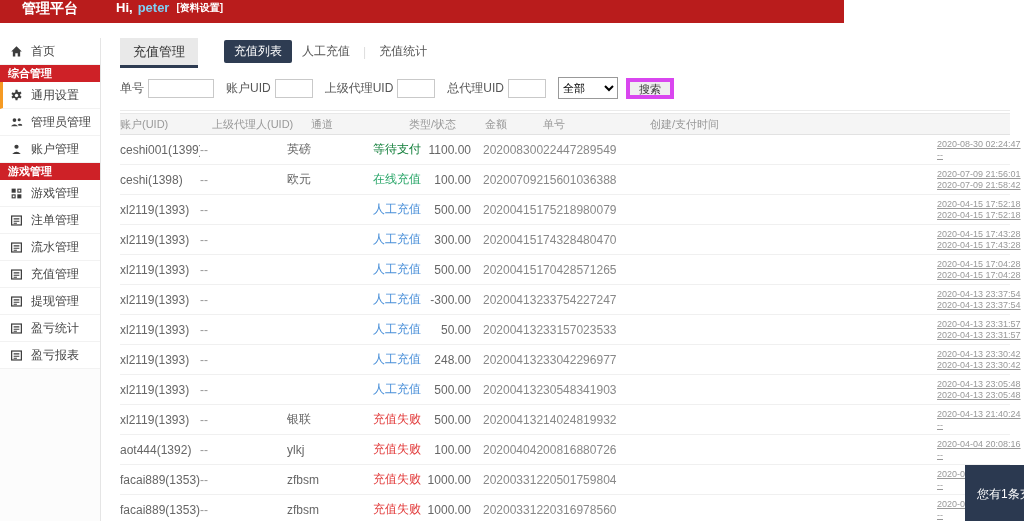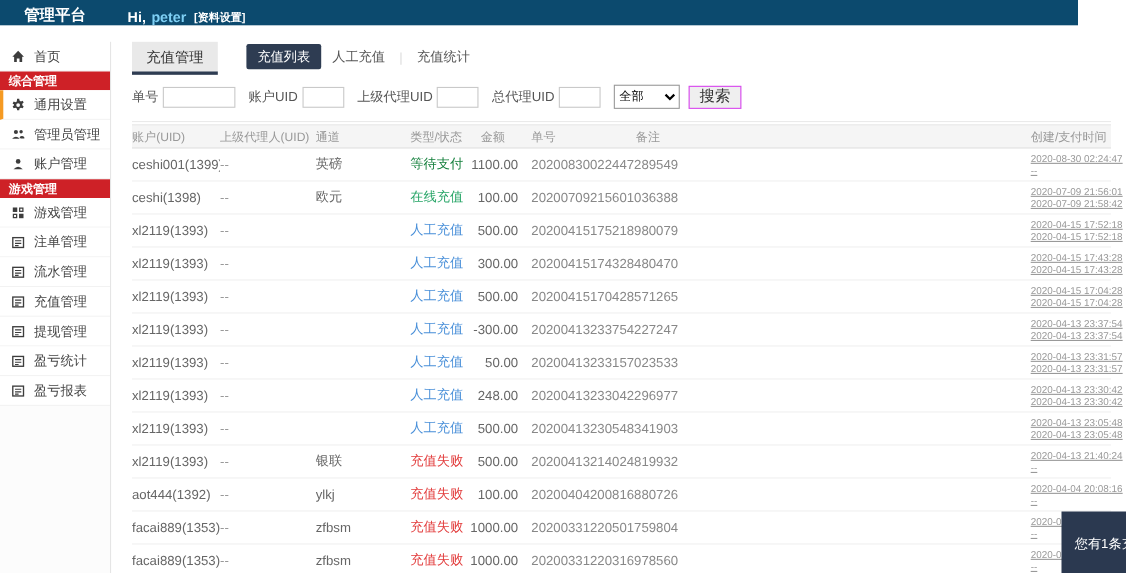--- a/index.html
+++ b/index.html
@@ -1,20 +1,20 @@
 <!DOCTYPE html>
 <html><head>
 <meta charset="utf-8">
 <style>
   html,body{margin:0;padding:0;}
   .app{position:relative;width:1024px;height:521px;overflow:hidden;background:#fff;
        font-family:"Liberation Sans",sans-serif;}
   
-  .topbar{position:absolute;left:0;top:0;width:980px;height:23px;background:#0c4a6e;
-          display:flex;align-items:flex-end;z-index:4;}
+  .topbar{position:absolute;left:0;top:0;width:844px;height:23px;background:#b91c1c;
+          display:flex;align-items:flex-start;z-index:4;}
   .brand{width:100px;text-align:center;color:#fff;font-size:14px;font-weight:bold;}
   .greet{display:flex;align-items:center;margin-left:16px;color:#fff;font-size:13px;font-weight:bold;}
   .uname{color:#7fd0f5;margin-left:5px;}
   .profile{color:#fff;font-size:10px;margin-left:7px;font-weight:bold;cursor:pointer;text-decoration:none;}
   
   .sidebar{position:absolute;left:0;top:38px;bottom:0;width:100px;background:#fcfcfc;
            border-right:1px solid #e5e5e5;z-index:3;}
   .side-item{display:flex;align-items:center;height:26px;padding-left:10px;gap:8px;
              border-bottom:1px solid #f2f2f2;font-size:12px;color:#444;cursor:pointer;background:#fff;}
   .side-item .ic{display:flex;align-items:center;}
@@ -31,25 +31,25 @@
   .tab.active{background:#2e3c52;color:#fff;border-radius:2px;}
   .sep{color:#ddd;margin:0 3px;}
   
   .filter-row{display:flex;align-items:center;margin-top:9px;padding-bottom:11px;
               border-bottom:1px solid #eaeaea;font-size:12px;color:#555;}
   .ffield{display:flex;align-items:center;margin-right:12px;}
   .ffield label{margin-right:4px;}
   .ffield input{height:17px;border:1px solid #c9c9c9;width:30px;font-size:11px;padding:0 3px;}
   .ffield.wide input{width:58px;}
   .fselect{height:22px;width:60px;font-size:11px;border:1px solid #999;margin-right:8px;background:#fff;}
-  .search-btn{height:21px;font-size:14px;background:#efefef;border:1px solid #d946ef;
+  .search-btn{height:21px;font-size:11px;background:#efefef;border:4px solid #d946ef;
               padding:0 9px;color:#333;cursor:pointer;}
   
   .thead{display:flex;align-items:center;height:20px;margin-top:2px;background:#f5f5f5;
-         border-top:1px solid #e8e8e8;border-bottom:1px solid #e2e2e2;color:#999;font-size:11px;}
+         border-top:1px solid #e8e8e8;border-bottom:1px solid #e2e2e2;color:#999;font-size:11px;gap:12px;}
   .trow{display:flex;align-items:center;height:29px;border-bottom:1px solid #f0f0f0;
         font-size:12px;color:#666;}
   .cell{flex:none;overflow:hidden;}
   .c0{width:80px;} .c1{width:87px;} .c2{width:86px;} .c3{width:50px;}
   .c4{width:60px;} .c5{width:95px;} .c6{width:359px;} .c7{width:73px;}
   .thead .c4{box-sizing:border-box;padding-left:14px;}
   .trow  .c4{box-sizing:border-box;text-align:right;padding-right:12px;}
   .trow  .c5{white-space:nowrap;overflow:visible;color:#888;text-align:right;}
   .trow  .c1{color:#999;}
   .trow  .c7{display:flex;flex-direction:column;justify-content:flex-end;font-size:9px;
@@ -214,21 +214,20 @@
       </div>
 
     <div>
       <div class="thead" id="thead">
           <div class="cell c0">账户(UID)</div>
           <div class="cell c1">上级代理人(UID)</div>
           <div class="cell c2">通道</div>
           <div class="cell c3">类型/状态</div>
           <div class="cell c4">金额</div>
           <div class="cell c5">单号</div>
-          <div class="cell c6">备注</div>
           <div class="cell c7">创建/支付时间</div>
         </div>
       <div id="tbody">
           <div class="trow">
             <div class="cell c0">ceshi001(1399)</div>
             <div class="cell c1">--</div>
             <div class="cell c2">英磅</div>
             <div class="cell c3 status" style="color: #15803d;">等待支付</div>
             <div class="cell c4">1100.00</div>
             <div class="cell c5">20200830022447289549</div>

